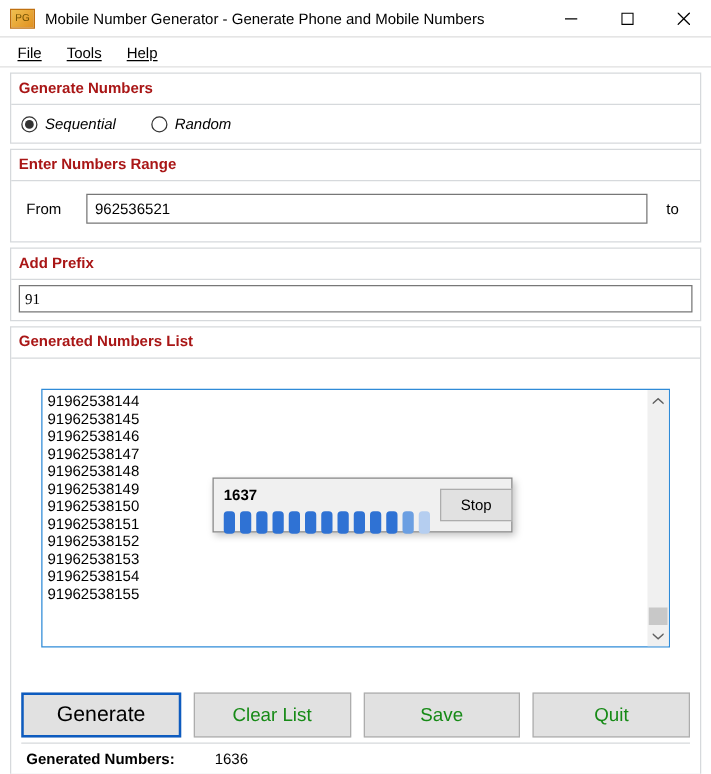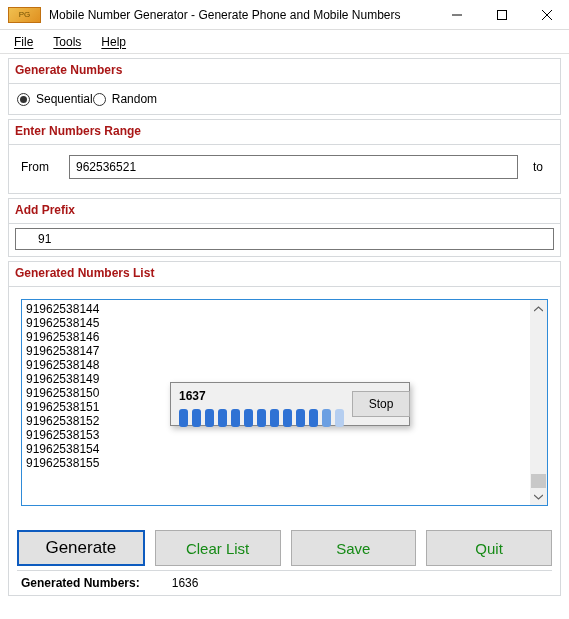--- a/index.html
+++ b/index.html
@@ -1,51 +1,51 @@
 <!DOCTYPE html>
 <html><head>
 <meta charset="utf-8">
 <style>
 * { box-sizing: border-box; margin: 0; padding: 0; font-family: "Segoe UI", Tahoma, sans-serif; font-size: 12px; }
 body { background: #fff; width: 569px; height: 619px; overflow: hidden; position: relative; }
 
 
 .titlebar { height: 30px; display: flex; align-items: center; border-bottom: 1px solid #ddd; }
-.titlebar .appicon { width: 33px; height: 16px; margin: 0 8px; background: linear-gradient(135deg,#f0c050,#e09020); border: 1px solid #c07010; display: flex; align-items: center; justify-content: center; font-size: 8px; color: #705000; }
+.titlebar .appicon { width: 20px; height: 16px; margin: 0 8px; background: linear-gradient(135deg,#f0c050,#e09020); border: 1px solid #c07010; display: flex; align-items: center; justify-content: center; font-size: 8px; color: #705000; }
 .titlebar .title { flex: 1; color: #000; }
 .titlebar .winbtn { width: 45px; height: 29px; display: flex; align-items: center; justify-content: center; color: #000; }
 .titlebar .winbtn svg { stroke: #000; }
 
 
 .menubar { height: 24px; display: flex; align-items: center; padding: 0 14px; gap: 20px; border-bottom: 1px solid #e0e0e0; }
 .menubar span { text-decoration: underline; text-decoration-color: #000; text-underline-offset: 2px; cursor: default; }
 .menubar span::first-letter { }
 
 
 .panel { margin: 4px 8px 0 8px; border: 1px solid #d6d9dc; }
 .panel-header { color: #a91616; font-weight: bold; padding: 4px 6px 6px 6px; border-bottom: 1px solid #d6d9dc; }
 .panel-body { padding: 8px; }
 
 
-.radiogroup { display: flex; align-items: center; }
+.radiogroup { display: flex; gap: 28px; align-items: center; font-style: italic; }
 .radio { display: flex; align-items: center; gap: 6px; }
 .radio .dot { width: 13px; height: 13px; border: 1px solid #333; border-radius: 50%; display: flex; align-items: center; justify-content: center; }
 .radio.checked .dot::after { content: ""; width: 7px; height: 7px; background: #333; border-radius: 50%; display: block; }
 
 
 .range-row { display: flex; align-items: center; gap: 10px; padding: 2px 4px 6px 4px; }
 .range-row .lbl { min-width: 38px; }
 .range-row input { flex: 1; height: 24px; border: 1px solid #777; padding: 2px 6px; font-family: inherit; font-size: 12px; }
 .range-row .tolbl { width: 20px; text-align: center; }
 
 
-.prefix-input { width: 100%; height: 22px; border: 1px solid #777; padding: 2px 22px; font-family: Liberation Sans, sans-serif; font-size: 12px; }
-
-
-.listarea { border: 1px solid #2f8bd8; height: 207px; margin: 12px; position: relative; background: #fff; display: flex; }
+.prefix-input { width: 100%; height: 22px; border: 1px solid #777; padding: 2px 4px; font-family: Liberation Serif, serif; font-size: 12px; }
+
+
+.listarea { border: 1px solid #2f8bd8; height: 207px; margin: 24px; position: relative; background: #fff; display: flex; }
 .numbers-col { padding: 2px 4px; line-height: 14px; font-family: Arial, sans-serif; font-size: 11px; overflow: hidden; flex: 0 0 140px; }
 .numbers-col div { white-space: nowrap; }
 .listarea .scrollbar { position: absolute; right: 0; top: 0; bottom: 0; width: 17px; background: #f0f0f0; display: flex; flex-direction: column; justify-content: space-between; align-items: center; padding: 2px 0; }
 .listarea .scrollbar .arrow { width: 13px; height: 13px; display: flex; align-items: center; justify-content: center; color: #555; }
 .listarea .scrollbar .thumb { position: absolute; top: 174px; width: 15px; height: 14px; background: #c8c8c8; }
 
 
 .progress-dialog { position: absolute; left: 170px; top: 370px; width: 240px; height: 44px; border: 1px solid #878787; background: #f0f0f0; box-shadow: 2px 3px 6px rgba(0,0,0,0.25); display: flex; margin-top: 12px; }
 .progress-left { flex: 1; padding: 6px 8px; }
 .progress-left .count { font-weight: bold; margin-bottom: 6px; }

